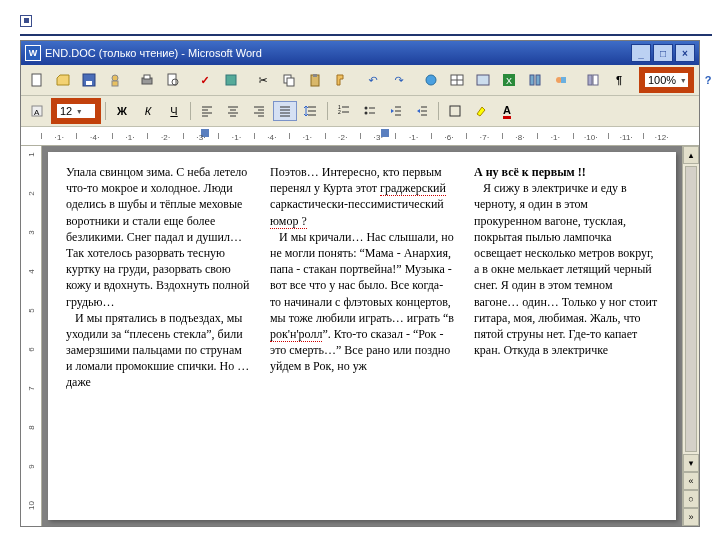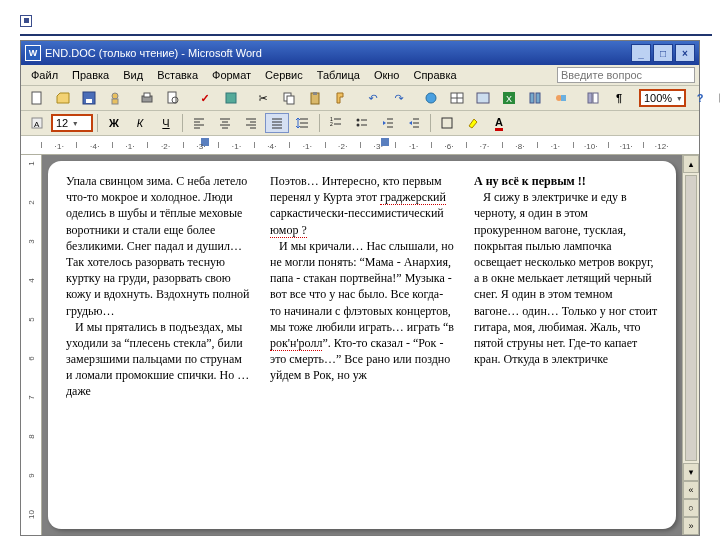--- a/index.html
+++ b/index.html
@@ -75,21 +75,21 @@
   }
   .tbtn {
     min-width:18px; height:18px;
     border:1px solid transparent;
     display:flex;align-items:center;justify-content:center;
     font-size:11px;
     cursor:default;
     padding:0 2px;
   }
   .sep { width:1px; height:18px; background:#b0b0a0; margin:0 2px;}
-  .drop { border:2px solid #c2410c; background:#fff; padding:1px 3px; font-size:11px; display:flex; align-items:center; gap:3px;}
+  .drop { border:6px solid #c2410c; background:#fff; padding:1px 3px; font-size:11px; display:flex; align-items:center; gap:3px;}
   .drop::after { content:"▾"; font-size:8px; color:#555; margin-left:2px;}
   .ruler {
     height:18px;
     background:#fff;
     border-bottom:1px solid #b0b0a0;
     display:flex;
     align-items:center;
     font-size:8px;
     color:#555;
     padding:0 20px;
@@ -111,21 +111,20 @@
   .v-ruler span { margin-bottom:30px; transform:rotate(-90deg);}
   .page {
     background:#fff;
     margin: 6px;
     flex:1;
     padding: 12px 18px;
     overflow:hidden;
     box-shadow: 2px 2px 4px rgba(0,0,0,0.3);
     display:flex;
     gap:20px;
-    border-radius:13px;
   }
   .col {
     flex:1;
     font-family: "Times New Roman", serif;
     font-size: 12px;
     line-height: 1.35;
     color:#000;
   }
   .col b { font-weight:bold; }
   .col .hl { border-bottom:1px dotted #c00;margin-top:40px; }
@@ -148,34 +147,20 @@
       <span class="title-icon">W</span>
       <span>END.DOC (только чтение) - Microsoft Word</span>
     </div>
     <div class="win-buttons">
       <div class="win-btn">_</div>
       <div class="win-btn">□</div>
       <div class="win-btn">×</div>
     </div>
   </div>
 
-  <div class="menubar">
-    <span>Файл</span>
-    <span>Правка</span>
-    <span>Вид</span>
-    <span>Вставка</span>
-    <span>Формат</span>
-    <span>Сервис</span>
-    <span>Таблица</span>
-    <span>Окно</span>
-    <span>Справка</span>
-    <div class="q-box">
-      <input placeholder="Введите вопрос" style="">
-    </div>
-  </div>
 
   <div class="toolbar">
     <div class="tbtn">
         <svg width="14" height="14">
           <rect x="2" y="1" width="9" height="12" fill="#fff" stroke="#555"></rect>
         </svg>
       </div>
     <div class="tbtn">
         <svg width="14" height="14">
           <path d="M1 5 L4 2 L13 2 L13 12 L1 12 Z" fill="#f3d273" stroke="#aa8a20"></path>

